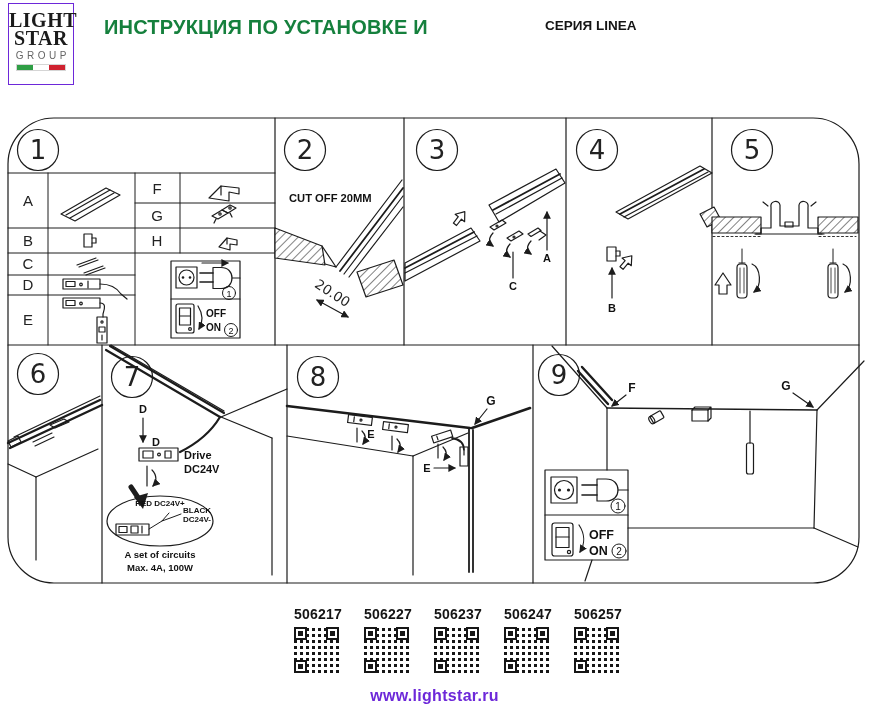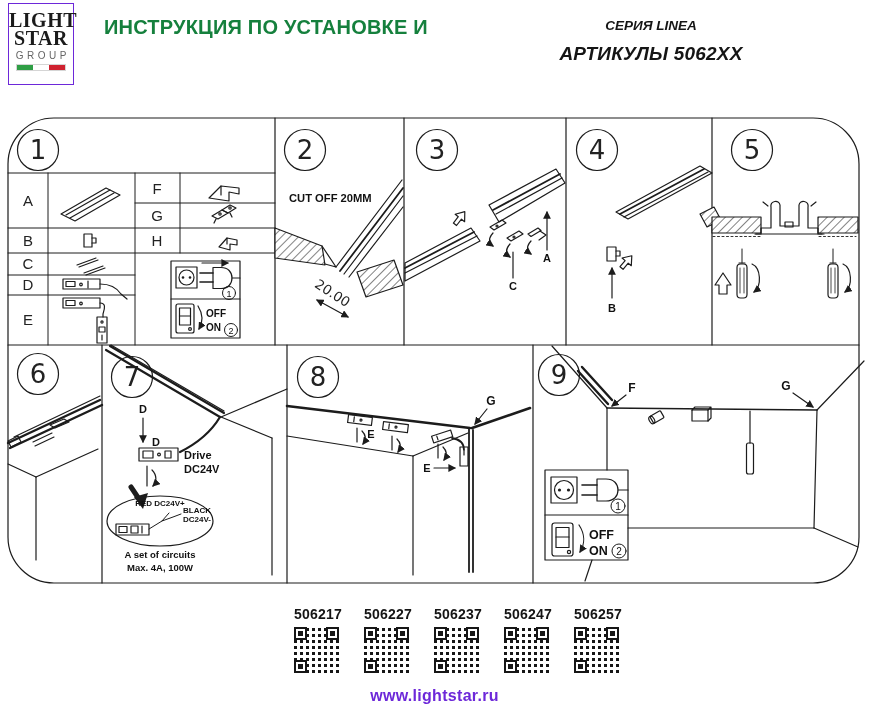--- a/index.html
+++ b/index.html
@@ -10,21 +10,21 @@
         background:#fff;text-align:center;box-sizing:border-box;padding-top:7px;}
   .logo-w{font-family:"Liberation Serif",serif;font-weight:bold;font-size:20px;line-height:18px;
           color:#1b1b1b;letter-spacing:.5px;}
   .logo-g{font-size:10px;letter-spacing:3.5px;color:#666;margin-top:3px;text-indent:3.5px;}
   .logo-flag{display:flex;width:48px;height:5px;margin:4px auto 0;outline:1px solid #d5d5d5;}
   .fg{flex:1;background:var(--flag-green,#2f9e45);}
   .fw{flex:1;background:#fff;}
   .fr{flex:1;background:var(--flag-red,#cf2230);}
   .title{position:absolute;left:104px;top:13px;font-weight:bold;font-size:20px;line-height:28px;
          color:#15803d;letter-spacing:.2px;}
-  .hdr-right{position:absolute;left:545px;top:18px;width:212px;text-align:center;font-weight:bold;font-style:italic;}
+  .hdr-right{position:absolute;left:545px;top:18px;width:212px;font-weight:bold;}
   .series{font-size:13.5px;}
   .articles{font-size:19px;margin-top:10px;letter-spacing:.2px;}
   
   svg.sheet{position:absolute;left:0;top:0;}
   .ln{fill:none;stroke:#1c1c1c;stroke-width:1.2;stroke-linecap:round;stroke-linejoin:round;}
   .t0{stroke-width:1;}
   .t2{stroke-width:1.8;}
   .t3{stroke-width:2.4;}
   .fillb{fill:#1c1c1c;stroke:none;}
   .num{font:26px "DejaVu Sans",sans-serif;fill:#222;text-anchor:middle;}
@@ -67,21 +67,20 @@
       <span class="fg"></span>
       <span class="fw"></span>
       <span class="fr"></span>
     </div>
 </div>
 <div class="title">
   <div>ИНСТРУКЦИЯ ПО УСТАНОВКЕ И</div>
 </div>
 <div class="hdr-right">
   <div class="series">СЕРИЯ LINEA</div>
-  <div class="articles">АРТИКУЛЫ 5062XX</div>
 </div>
 
 <svg class="sheet" width="869" height="720" viewBox="0 0 869 720">
   <defs>
     <marker id="ah" viewBox="0 0 10 10" refX="8.5" refY="5" markerWidth="6.5" markerHeight="6.5" orient="auto-start-reverse">
         <path d="M0,0 L10,5 L0,10 z" fill="#1c1c1c"></path>
       </marker>
     <pattern id="ht" width="6" height="6" patternUnits="userSpaceOnUse" patternTransform="rotate(45)">
       <rect width="6" height="6" fill="#fff"></rect>
         <line x1="0" y1="0" x2="0" y2="6" stroke="#1c1c1c" stroke-width="1.1"></line>

